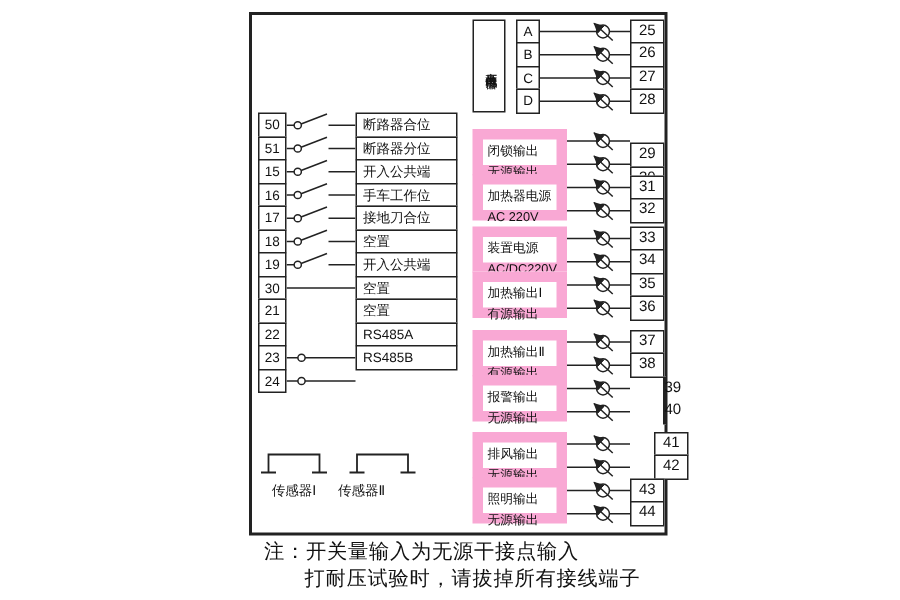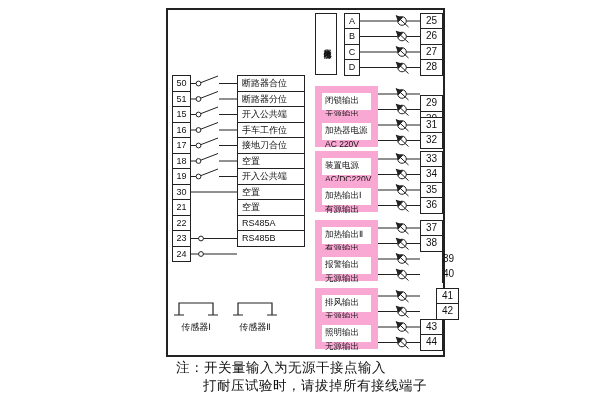--- a/index.html
+++ b/index.html
@@ -232,18 +232,18 @@
   <div class="gbox" style="top:317.75px;">
     <div class="gl">照明输出</div>
     <div class="gl">无源输出</div>
   </div>
   <div class="col" style="left:420px; top:318.75px; width:23px;">
     <div class="cell tnum">43</div>
     <div class="cell tnum">44</div>
   </div>
 
   <div class="slabel" style="left:166px; top:321px;">传感器Ⅰ</div>
-  <div class="slabel" style="left:225px; top:321px;">传感器Ⅱ</div>
+  <div class="slabel" style="left:211px; top:321px;">传感器Ⅱ</div>
 
   <div class="note" style="left:176px; top:359px;font-family:Liberation Serif, serif;">注：开关量输入为无源干接点输入</div>
   <div class="note" style="left:203px; top:377px;">打耐压试验时，请拔掉所有接线端子</div>
 
 </div>
 
 </body></html>

